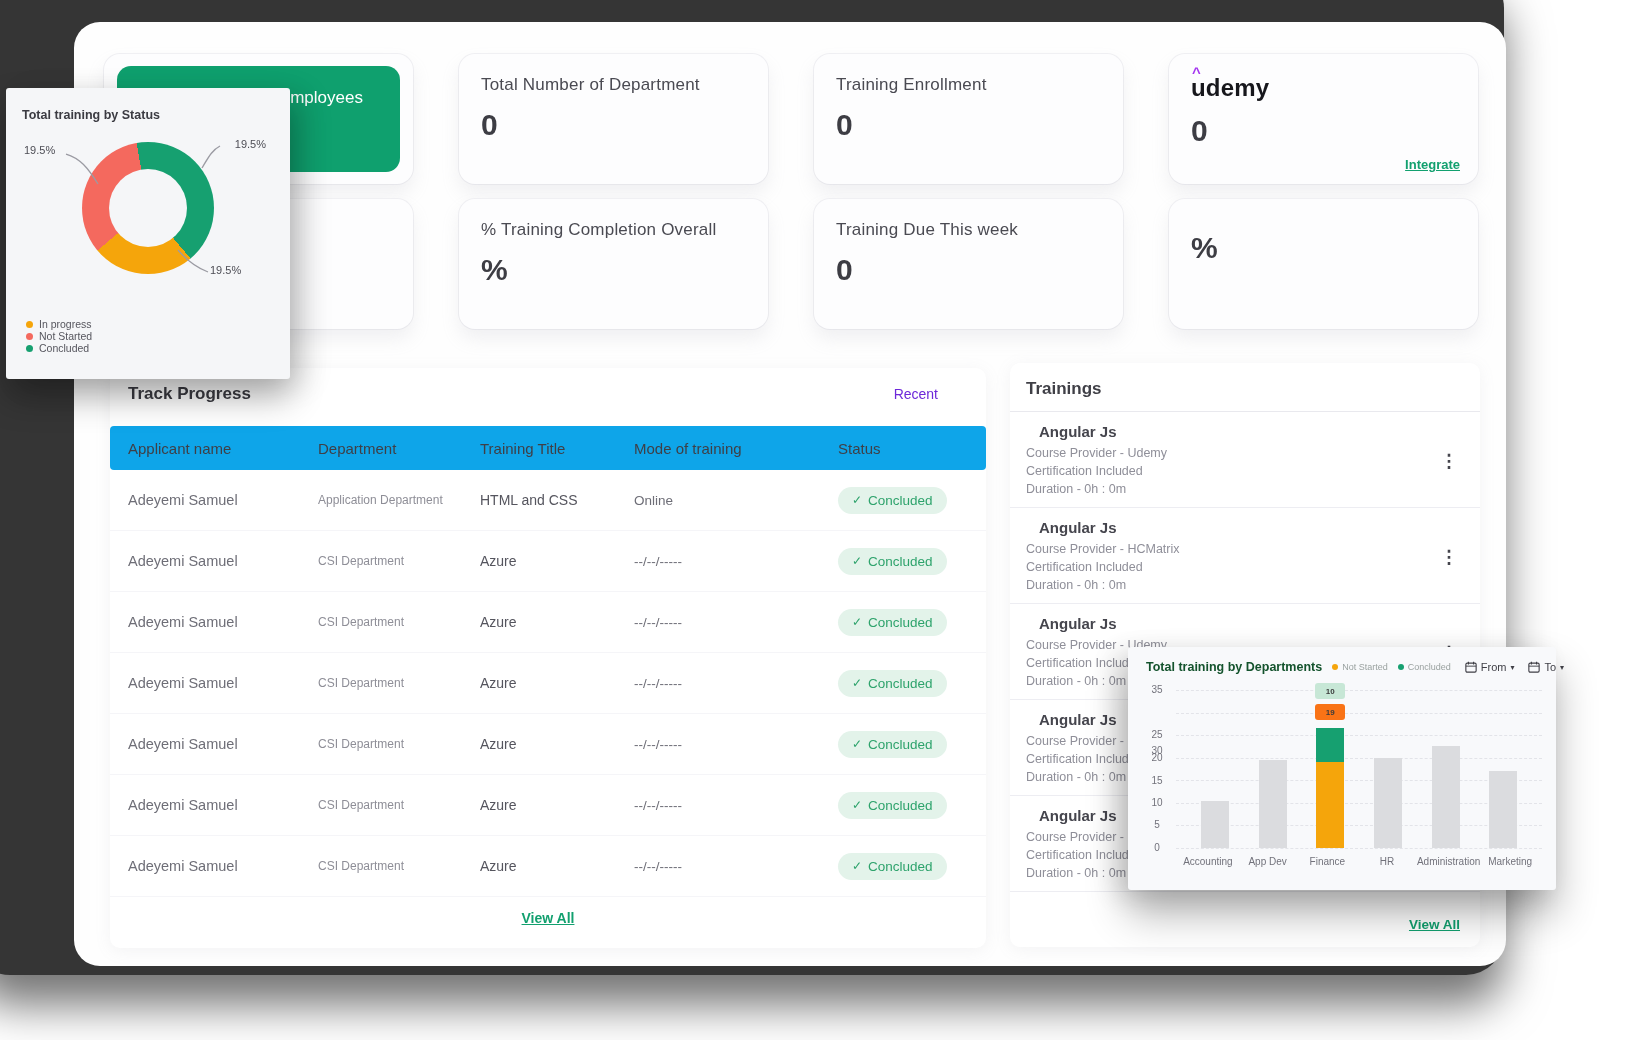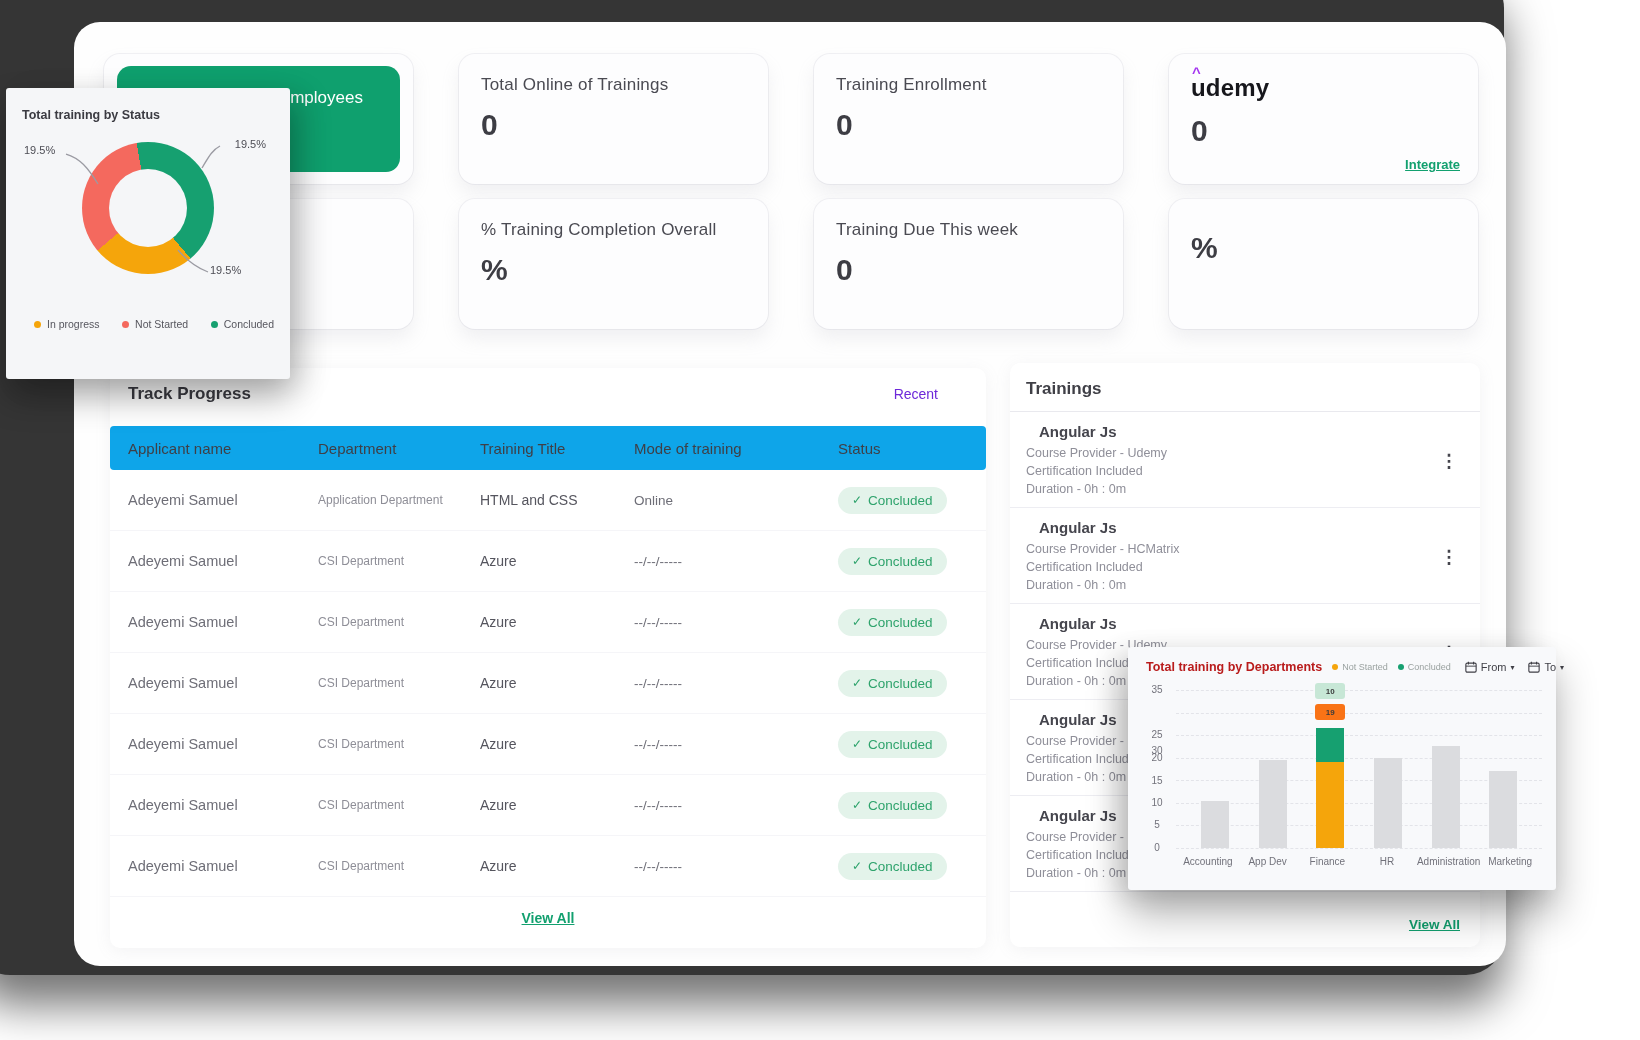--- a/index.html
+++ b/index.html
@@ -41,21 +41,21 @@
   .tr-item{padding:11px 16px 9px;border-bottom:1px solid #ededf2;display:flex;justify-content:space-between;}
   .tr-item h4{margin:0 13px 4px;font-size:15px;color:#45454d;font-weight:700;}
   .tr-item .meta{font-size:12.5px;color:#8f8f99;line-height:18px;}
   .kebab{align-self:center;color:#45454d;font-size:18px;font-weight:700;cursor:pointer;padding:0 6px;}
   .tr-viewall{margin-top:auto;text-align:right;padding:10px 20px 14px;}
   .tr-viewall span{color:#12a06f;font-size:13.5px;font-weight:700;text-decoration:underline;cursor:pointer;}
 
   
   .dept-card{position:absolute;left:1128px;top:647px;width:428px;height:243px;background:#f8f9fb;border-radius:3px;box-shadow:-12px 6px 26px rgba(0,0,0,.12),0 24px 40px rgba(0,0,0,.30);box-sizing:border-box;}
   .dc-head{display:flex;align-items:center;padding:13px 10px 0 18px;}
-  .dc-title{font-size:12.5px;font-weight:700;color:#b91c1c;white-space:nowrap;}
+  .dc-title{font-size:12.5px;font-weight:700;color:#14532d;white-space:nowrap;}
   .dc-legend{display:flex;gap:10px;margin-left:10px;}
   .dc-leg{display:flex;align-items:center;gap:4px;font-size:9px;color:#9aa2a0;white-space:nowrap;}
   .dot{width:6px;height:6px;border-radius:50%;}
   .picker{display:flex;align-items:center;gap:4px;font-size:11px;color:#3f3f46;margin-left:14px;cursor:pointer;white-space:nowrap;}
   .chev{font-size:8px;color:#3f3f46;}
   .cal{width:12px;height:12px;}
   .plot{position:relative;margin:16px 14px 0 48px;height:158px;}
   .gl{position:absolute;left:0;right:0;border-top:1px dashed #e3e4e9;}
   .yt{position:absolute;left:-32px;width:26px;text-align:center;font-size:10px;color:#72727b;margin-top:-6px;}
   .bars{position:absolute;inset:0;display:flex;justify-content:space-between;align-items:flex-end;padding:0 10px;}
@@ -71,41 +71,41 @@
   
   .status-card{position:absolute;left:6px;top:88px;width:284px;height:291px;background:#f5f6f8;border-radius:3px;box-shadow:0 18px 34px rgba(0,0,0,.30),16px 6px 30px rgba(0,0,0,.10);}
   .sc-title{padding:20px 0 0 16px;font-size:12.5px;font-weight:700;color:#3b3b42;}
   .donut{position:absolute;left:76px;top:54px;width:132px;height:132px;border-radius:50%;}
   .donut::after{content:"";position:absolute;inset:27px;background:#f5f6f8;border-radius:50%;}
   .leaders{position:absolute;left:0;top:0;pointer-events:none;}
   .co{position:absolute;font-size:11px;color:#4d4d55;}
   .co.tl{left:18px;top:56px;}
   .co.tr{right:24px;top:50px;}
   .co.b{left:204px;top:176px;}
-  .sc-legend{position:absolute;left:12px;right:0;top:230px;display:flex;justify-content:space-between;padding:0 16px;}
+  .sc-legend{position:absolute;left:4px;right:0;top:230px;display:flex;justify-content:space-between;padding:0 16px;flex-direction:column;}
   .leg{display:flex;align-items:center;gap:6px;font-size:10.5px;color:#56565e;}
   .leg .dot{width:7px;height:7px;}
 </style>
 </head>
 <body>
 
 <div class="stage">
   <div class="dark-frame"></div>
 
   <div class="canvas">
     <div class="cards">
 
       <div class="card">
         <div class="green-fill">
           <span>Total Number of Employees</span>
         </div>
       </div>
 
       <div class="card">
-        <div class="lbl">Total Online of Trainings</div>
+        <div class="lbl">Total Number of Department</div>
         <div class="val">0</div>
       </div>
 
       <div class="card">
         <div class="lbl">Training Enrollment</div>
         <div class="val">0</div>
       </div>
 
       <div class="card">
         <span class="udemy-logo">

